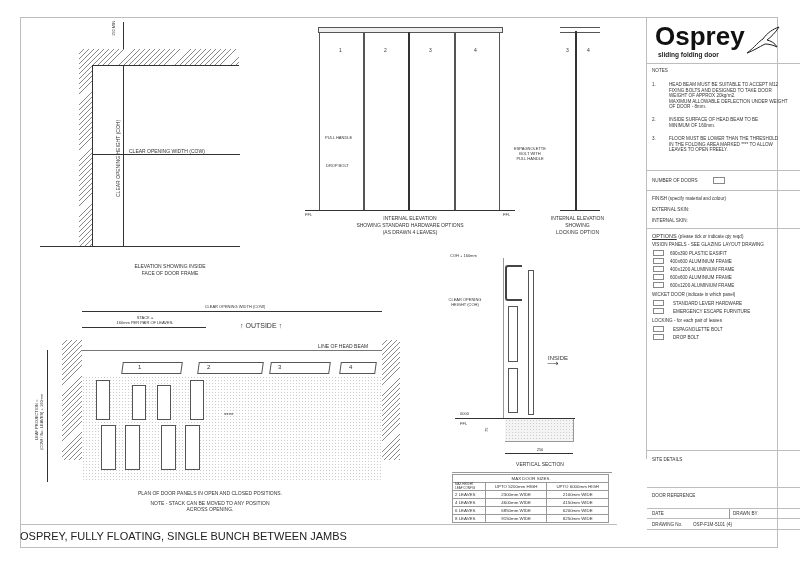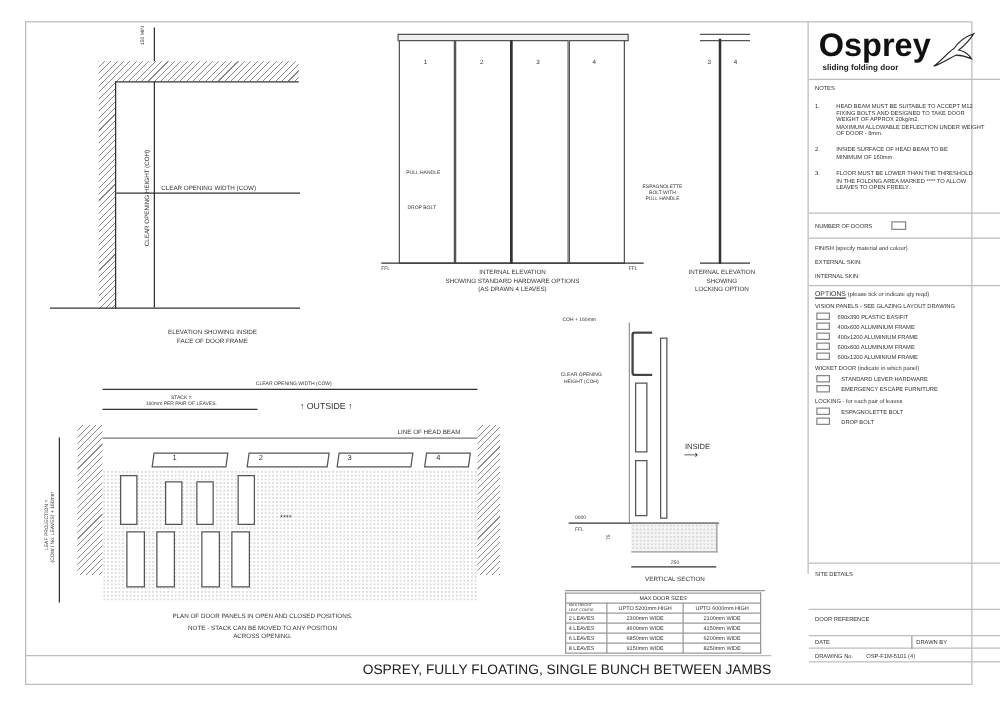--- a/index.html
+++ b/index.html
@@ -9,21 +9,21 @@
   .t{position:absolute;font-size:5px;line-height:6px;color:#333;white-space:nowrap;}
   .tc{text-align:center;}
   .rp{position:absolute;left:646px;top:17px;width:161px;height:442px;border-left:1px solid #bdbdbd;box-sizing:border-box;}
   .rsec{position:absolute;left:0;width:160px;border-bottom:1px solid #bdbdbd;box-sizing:border-box;}
   .logo-word{position:absolute;left:8px;top:4px;font-size:26px;font-weight:bold;color:#111;letter-spacing:0px;}
   .logo-sub{position:absolute;left:11px;top:34px;font-size:6.5px;font-weight:bold;color:#222;}
   .notes .t{font-size:4.6px;line-height:5.6px;}
   .cb{position:absolute;width:11px;height:6px;border:1px solid #888;box-sizing:border-box;background:#fff;}
   .opt{position:absolute;left:23px;font-size:4.6px;color:#333;white-space:nowrap;}
   .title-row{position:absolute;left:20px;top:524px;width:597px;height:24px;border-top:1px solid #bdbdbd;box-sizing:border-box;}
-  .title-text{position:absolute;left:0;top:5px;width:597px;text-align:right;font-size:11px;color:#222;}
+  .title-text{position:absolute;left:0;top:5px;width:597px;text-align:left;font-size:11px;color:#222;}
   table.mds{position:absolute;left:452px;top:474px;width:157px;border-collapse:collapse;font-size:4.4px;color:#333;}
   table.mds td{border:1px solid #999;padding:0 2px;height:7px;line-height:6px;text-align:center;}
   table.mds td.l{text-align:left;}
   .hatch{position:absolute;background:repeating-linear-gradient(135deg,#fff 0 3px,#888 3px 3.6px);}
   .dots{position:absolute;background-image:radial-gradient(#ccc 0.5px,transparent 0.6px);background-size:3px 3px;}
   .line{position:absolute;background:#333;}
   .lgt{position:absolute;background:#999;}
   .vtxt{position:absolute;font-size:5px;color:#333;white-space:nowrap;transform-origin:left top;transform:rotate(-90deg);}
   .leaf{position:absolute;border:1px solid #555;box-sizing:border-box;background:#fff;}
 </style>

